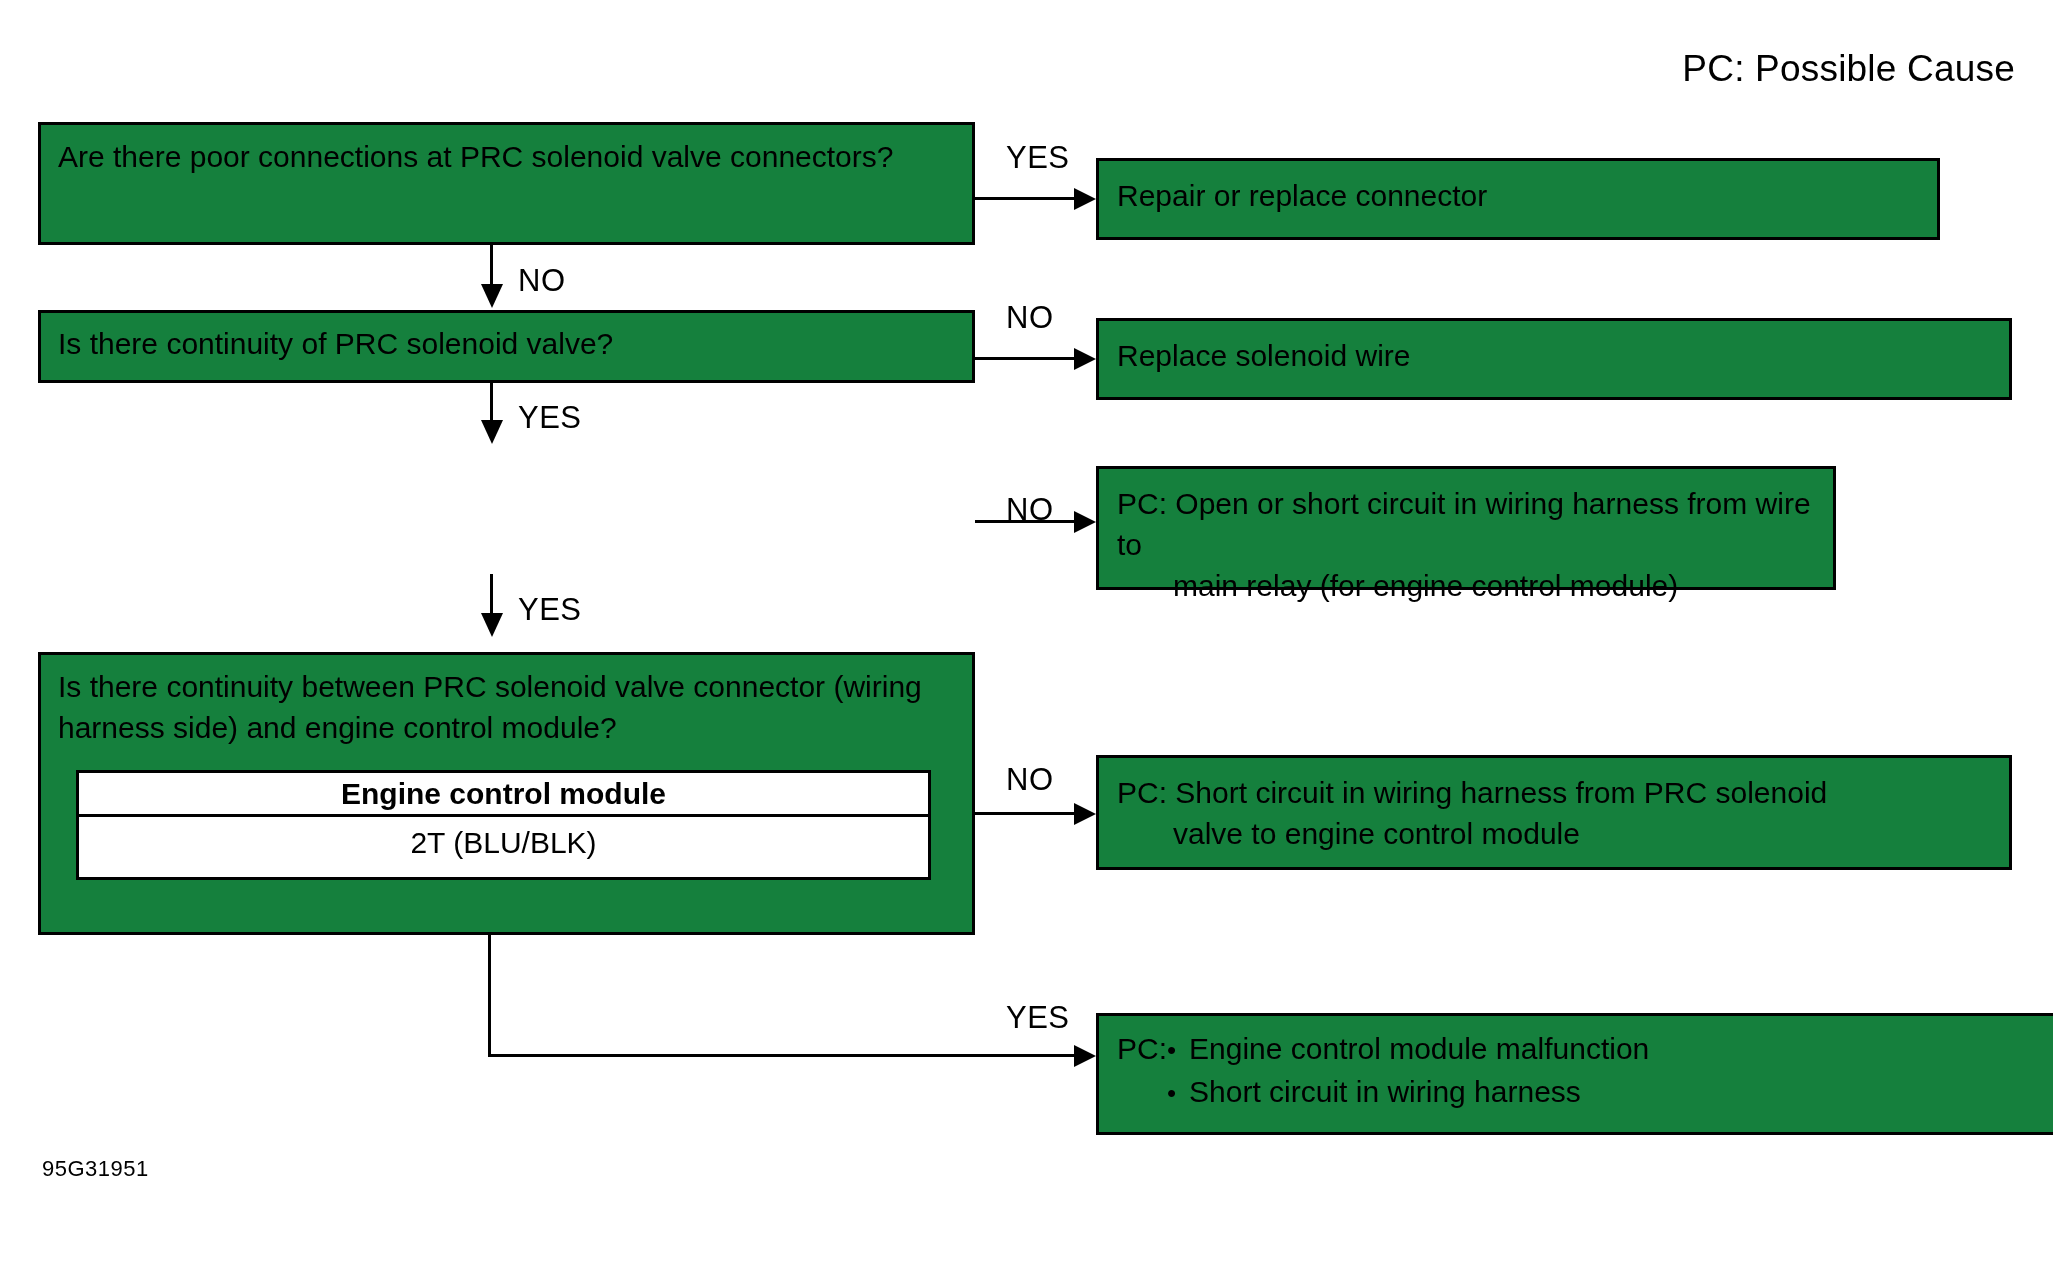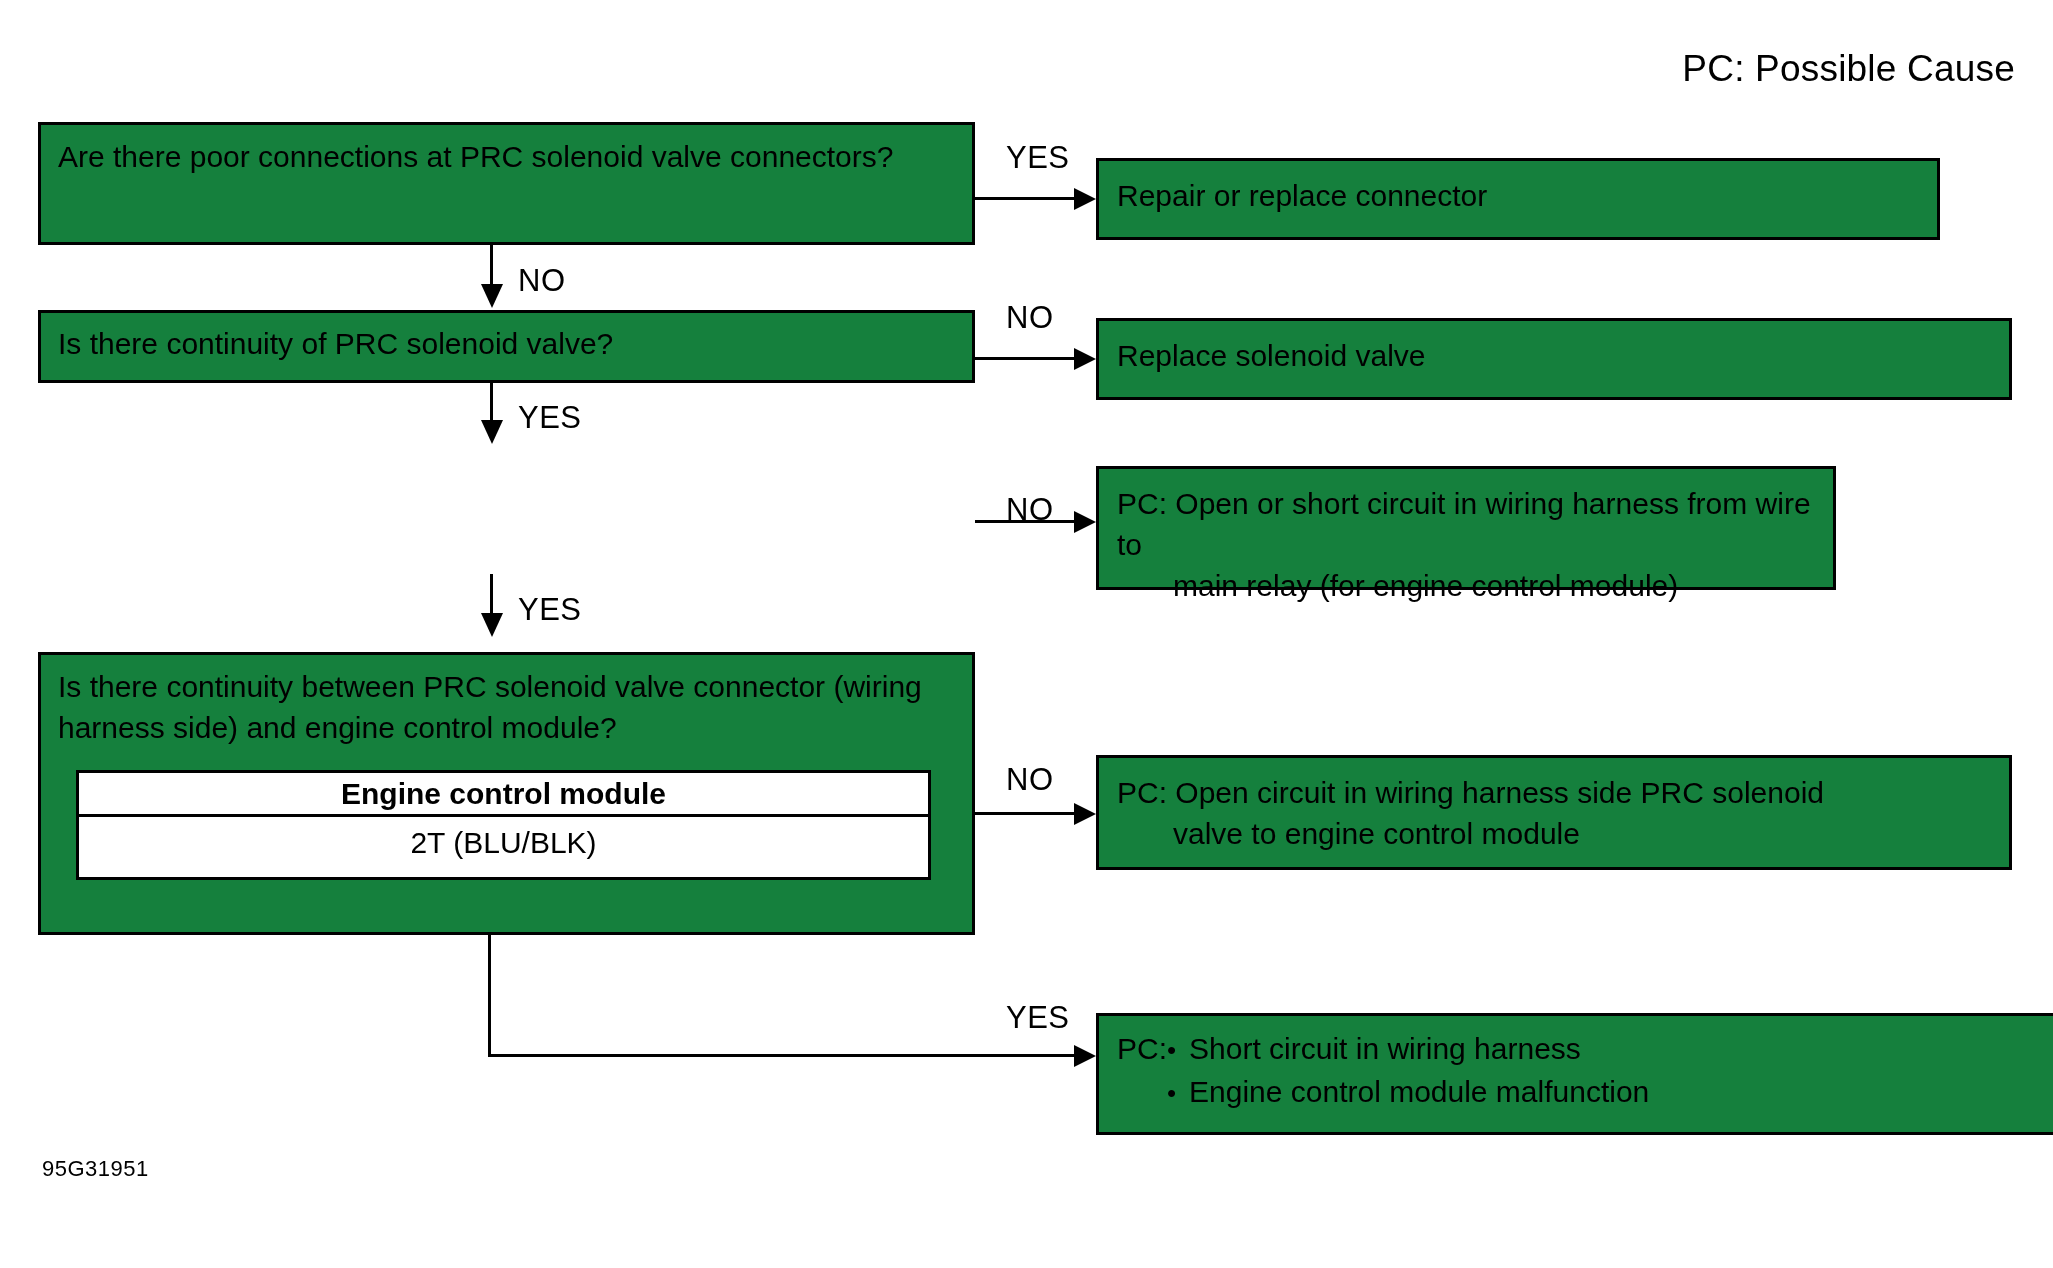--- a/index.html
+++ b/index.html
@@ -175,21 +175,21 @@
 
   <div class="box" style="left:38px; top:310px; width:937px; height:73px;">
     <div class="box-text q-text" style="top:10px;">Is there continuity of PRC solenoid valve?</div>
   </div>
 
   <div class="hline" style="left:975px; top:357px; width:110px;"></div>
   <div class="arrow-right" style="left:1074px; top:348px;"></div>
   <div class="edge-label" style="left:1006px; top:300px;">NO</div>
 
   <div class="box" style="left:1096px; top:318px; width:916px; height:82px;">
-    <div class="box-text a-text">Replace solenoid valve</div>
+    <div class="box-text a-text">Replace solenoid wire</div>
   </div>
 
   <div class="vline" style="left:490px; top:383px; height:40px;"></div>
   <div class="arrow-down" style="left:481px; top:420px;"></div>
   <div class="edge-label" style="left:518px; top:400px;">YES</div>
 
 
   <div class="hline" style="left:975px; top:520px; width:110px;"></div>
   <div class="arrow-right" style="left:1074px; top:511px;"></div>
   <div class="edge-label" style="left:1006px; top:492px;">NO</div>
@@ -213,37 +213,37 @@
       <div class="inner-row body">2T (BLU/BLK)</div>
     </div>
   </div>
 
   <div class="hline" style="left:975px; top:812px; width:110px;"></div>
   <div class="arrow-right" style="left:1074px; top:803px;"></div>
   <div class="edge-label" style="left:1006px; top:762px;">NO</div>
 
   <div class="box" style="left:1096px; top:755px; width:916px; height:115px;">
     <div class="box-text a-text">
-      <span>PC: Open circuit in wiring harness side PRC solenoid</span>
+      <span>PC: Short circuit in wiring harness from PRC solenoid</span>
       <span class="indent-line">valve to engine control module</span>
     </div>
   </div>
 
   <div class="vline" style="left:488px; top:935px; height:122px;"></div>
   <div class="hline" style="left:488px; top:1054px; width:597px;"></div>
   <div class="arrow-right" style="left:1074px; top:1045px;"></div>
   <div class="edge-label" style="left:1006px; top:1000px;">YES</div>
 
   <div class="box" style="left:1096px; top:1013px; width:1060px; height:122px;">
     <div class="box-text a-text" style="top:12px;">
       <div class="pc-wrap">
         <span class="pc-prefix">PC:</span>
         <ul class="pc-list">
+          <li>Engine control module malfunction</li>
           <li>Short circuit in wiring harness</li>
-          <li>Engine control module malfunction</li>
         </ul>
       </div>
     </div>
   </div>
 
   <div class="footer-code">95G31951</div>
 
 </div>
 
 </body></html>

